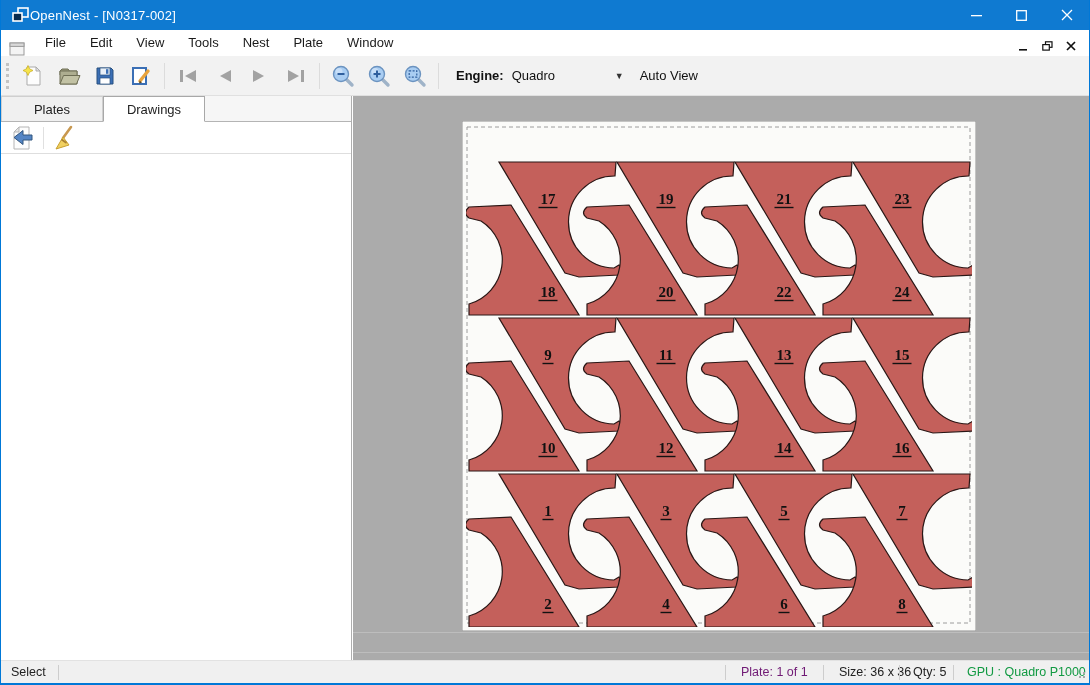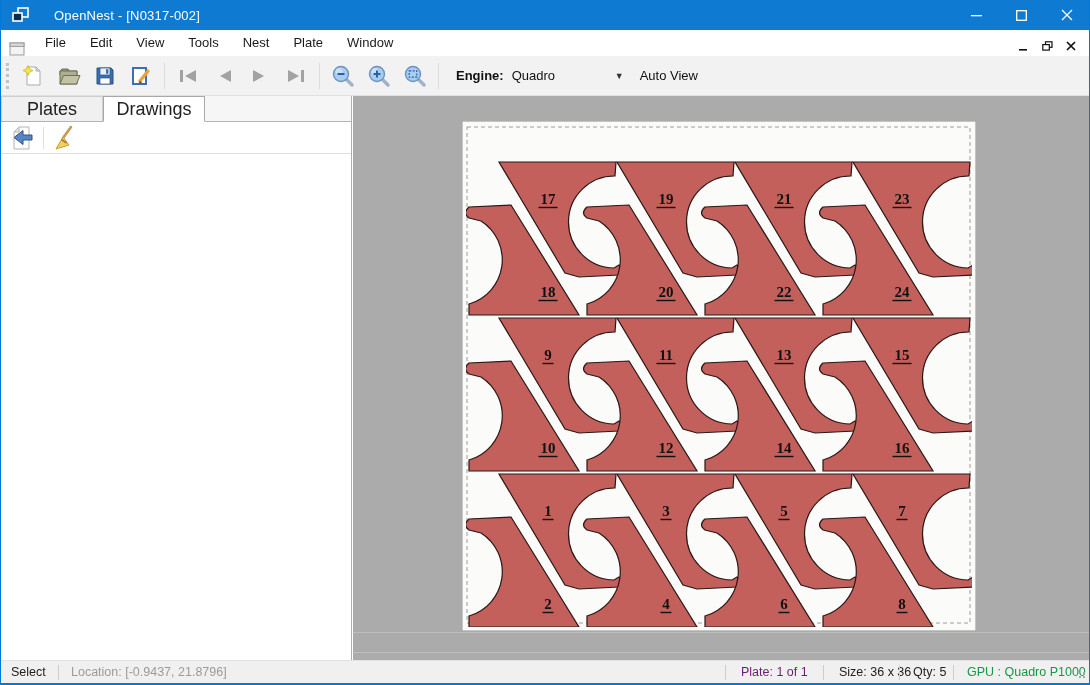--- a/index.html
+++ b/index.html
@@ -2,21 +2,21 @@
 <html><head>
 <meta charset="utf-8">
 <style>
   html,body{margin:0;padding:0;background:#444;}
   *{box-sizing:border-box;}
   #win{position:relative;width:1090px;height:685px;font-family:"Liberation Sans",sans-serif;
        background:#fff;overflow:hidden;border-left:1px solid #0078D7;border-right:1px solid #0078D7;}
   
   #titlebar{position:absolute;left:0;top:0;width:100%;height:30px;background:#0f7ad1;display:flex;align-items:center;}
   #titlebar .ticon{margin-left:11px;width:18px;height:16px;flex:0 0 auto;}
-  #titlebar .ttext{color:#fff;font-size:13px;margin-left:24px;letter-spacing:.2px;}
+  #titlebar .ttext{color:#fff;font-size:13px;margin-left:0;letter-spacing:.2px;}
   #titlebar .spacer{flex:1;}
   .capbtn{width:45px;height:30px;display:flex;align-items:center;justify-content:center;color:#fff;font-size:13px;}
   .capbtn svg{display:block;}
   
   #menubar{position:absolute;left:0;top:30px;width:100%;height:26px;background:#fff;display:flex;align-items:flex-end;}
   #menubar .micon{width:16px;height:14px;margin:0 8px 0 8px;}
   .menuitem{padding:0 12px;font-size:13px;color:#1a1a1a;height:26px;line-height:26px;}
   #mdi-ctrls{margin-left:auto;display:flex;align-items:center;margin-right:6px;}
   .mdibtn{width:24px;height:20px;display:flex;align-items:center;justify-content:center;color:#111;font-size:11px;font-weight:bold;}
   
@@ -24,21 +24,21 @@
   .grip{height:26px;border-left:3px dotted #c3c3c3;margin:0 6px 0 5px;}
   .tbtn{width:36px;height:32px;display:flex;align-items:center;justify-content:center;}
   .tsep{width:1px;height:26px;background:#dcdcdc;margin:0 5px;}
   .tb-label{font-weight:bold;font-size:13px;color:#111;margin:0 8px 0 12px;}
   .tb-combo{font-size:13px;color:#111;display:flex;align-items:center;width:118px;}
   .tb-combo .arr{margin-left:auto;font-size:9px;color:#333;padding-right:6px;}
   .tb-text{font-size:13px;color:#111;margin-left:10px;}
   
   #leftpanel{position:absolute;left:0;top:96px;width:351px;bottom:25px;background:#fff;border-right:1px solid #aeaeae;}
   #tabstrip{position:relative;height:26px;background:#f6f6f6;border-bottom:1px solid #b4b4b4;display:flex;}
-  .tab{width:102px;text-align:center;line-height:25px;font-size:18px;color:#222;background:#f0f0f0;border:1px solid #cfcfcf;border-bottom:none;}
+  .tab{width:102px;text-align:center;line-height:25px;font-size:13px;color:#222;background:#f0f0f0;border:1px solid #cfcfcf;border-bottom:none;}
   .tab.active{background:#fff;border:1px solid #a8a8a8;border-bottom:1px solid #fff;position:relative;top:0;height:26px;z-index:2;}
   #panel-toolbar{height:32px;background:#fff;border-bottom:1px solid #dedede;display:flex;align-items:center;padding-left:6px;}
   .pbtn{width:32px;height:28px;display:flex;align-items:center;justify-content:center;}
   .psep{width:1px;height:22px;background:#e0e0e0;margin:0 4px;}
   #drawing-item{position:relative;height:86px;background:#fbfbda;border-bottom:1px solid #ececcf;}
   #thumb{position:absolute;left:10px;top:6px;}
   #item-title{position:absolute;left:112px;top:11px;font-size:13.5px;font-weight:bold;color:#151515;}
   .item-line{position:absolute;left:112px;font-size:12.5px;color:#9b9b9b;}
   
   #canvas{position:absolute;left:352px;top:96px;right:0;bottom:25px;background:#ababab;overflow:hidden;}
@@ -365,21 +365,20 @@
           </g>
         </g>
       </svg>
     <div class="cline" style="bottom:27px"></div>
     <div class="cline" style="bottom:7px"></div>
   </div>
 
   <div id="statusbar">
     <span class="abs" style="left:10px;color:#222;">Select</span>
     <span class="ssep" style="left:57px"></span>
-    <span class="abs" style="left:70px;color:#9b9b9b;">Location: [-0.9437, 21.8796]</span>
     <span class="ssep" style="left:724px"></span>
     <span class="abs" style="left:740px;color:#701a75;">Plate: 1 of 1</span>
     <span class="ssep" style="left:822px"></span>
     <span class="abs" style="left:838px;color:#222;">Size: 36 x 36</span>
     <span class="ssep" style="left:898px"></span>
     <span class="abs" style="left:912px;color:#222;">Qty: 5</span>
     <span class="ssep" style="left:952px"></span>
     <span class="abs" style="left: 966px; color: rgb(18, 154, 67);" id="gpu-text">GPU : Quadro P1000</span>
     <svg id="grip-dots" viewBox="0 0 10 10">
       <g fill="#a8a8a8">

